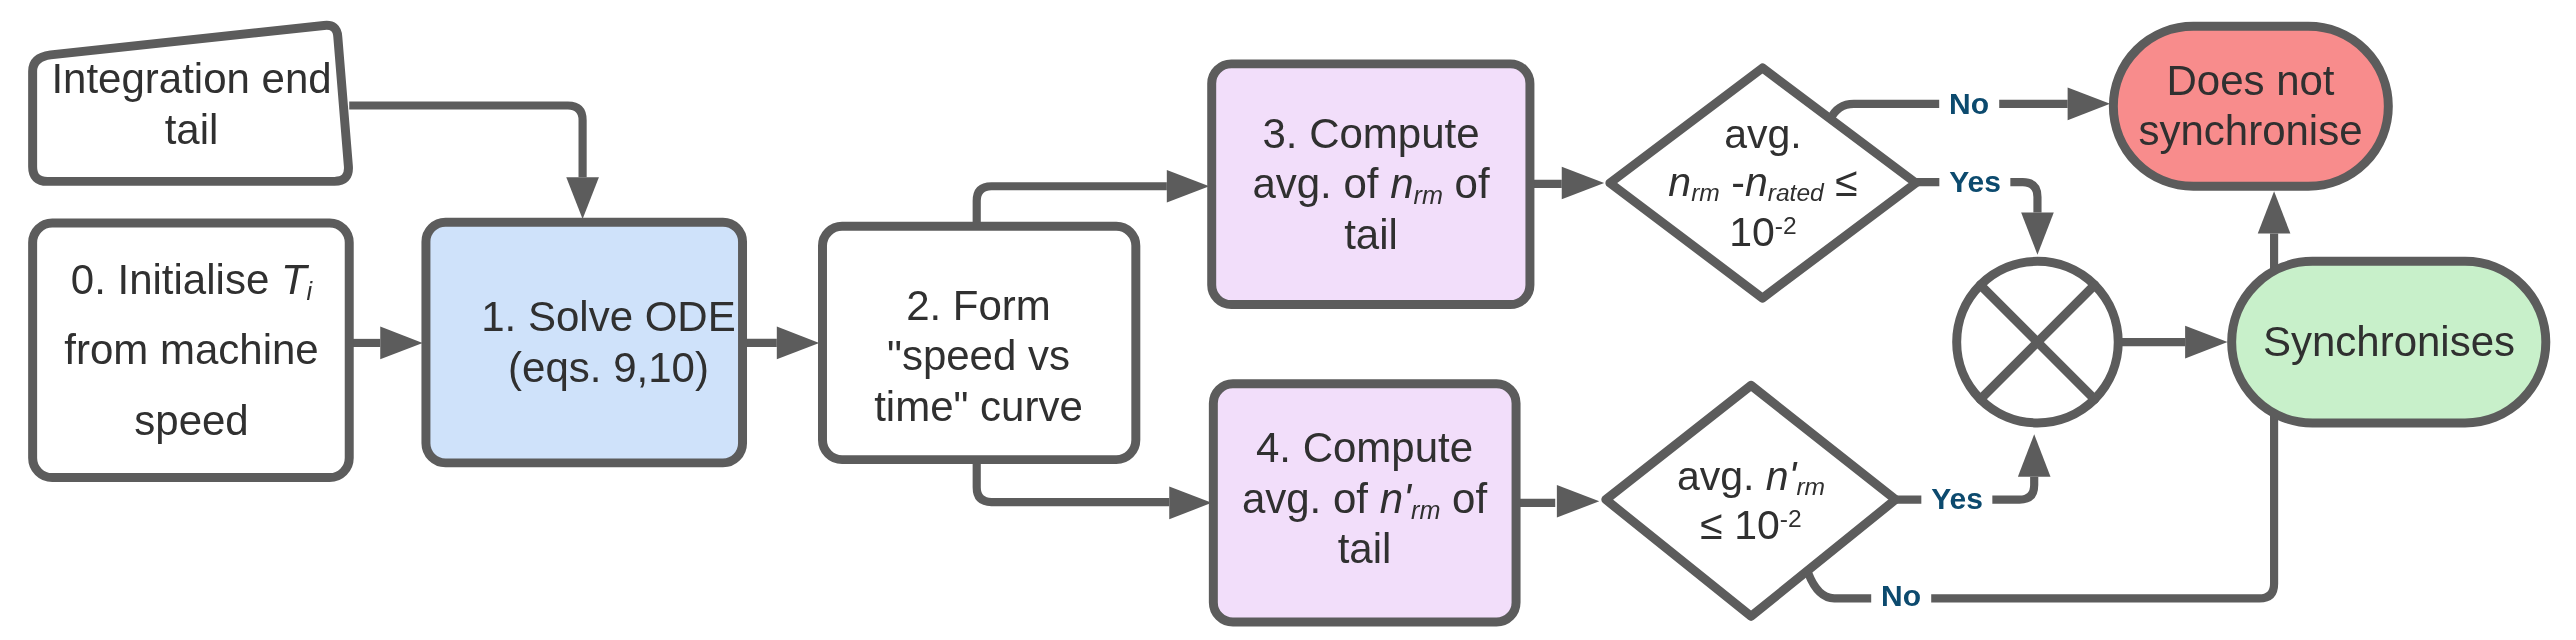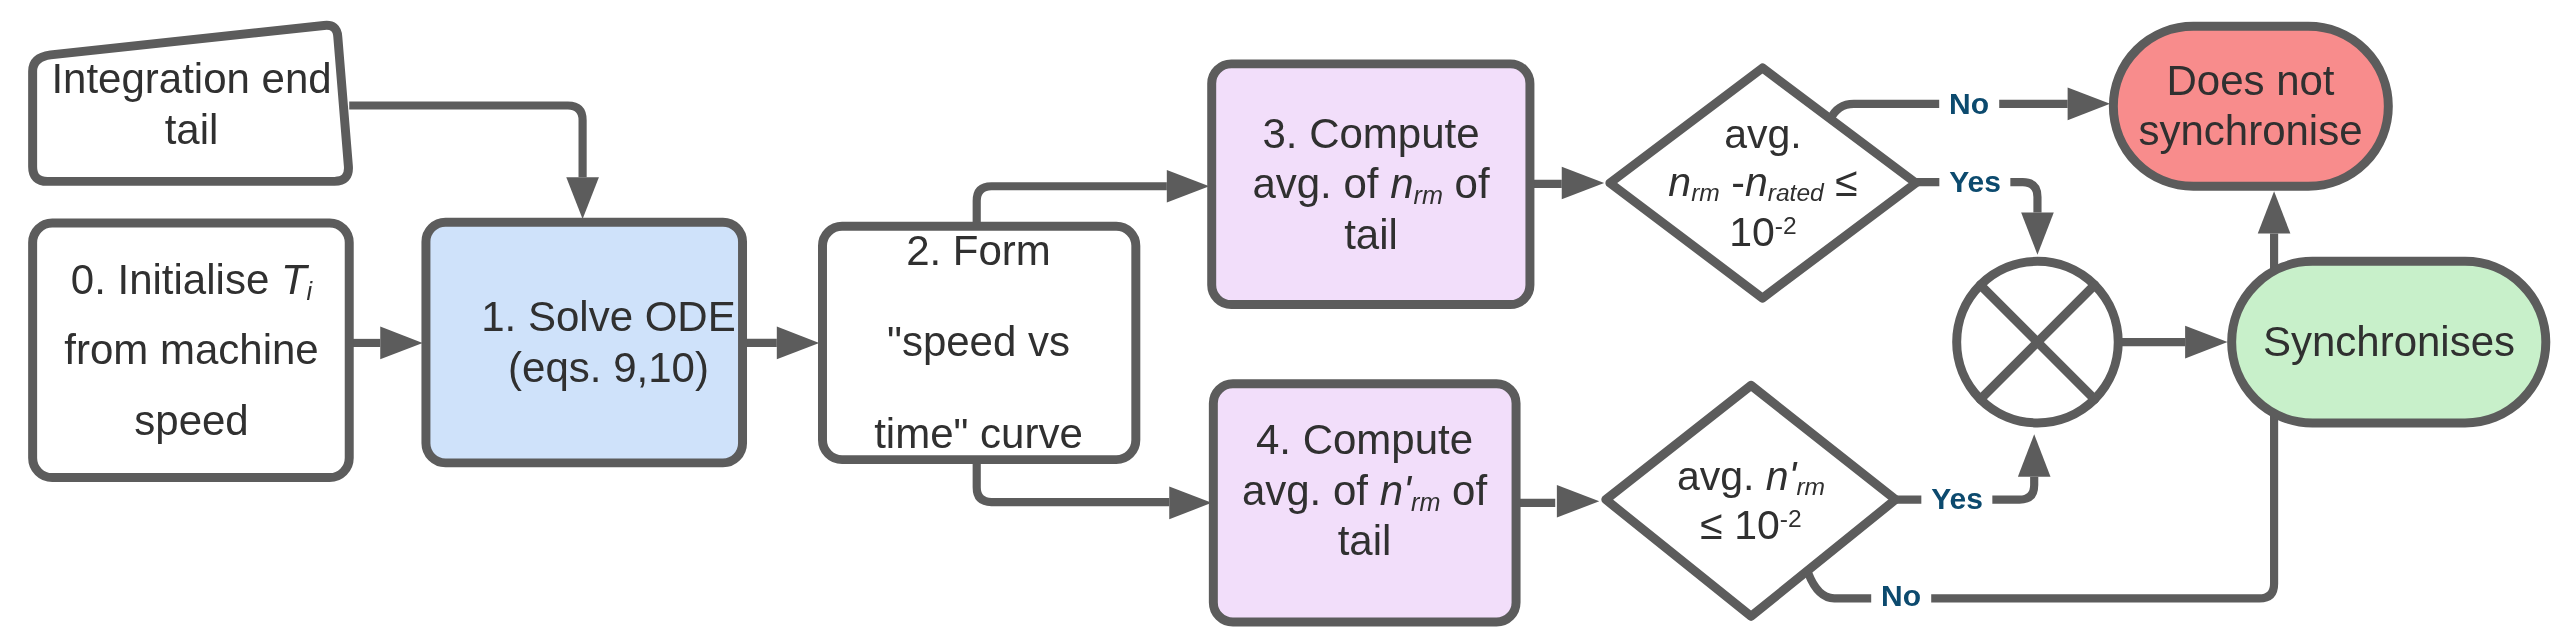--- a/index.html
+++ b/index.html
@@ -136,33 +136,33 @@
     <span class="line"><span>0. Initialise </span><span class="v">T</span><span class="sb">i</span></span>
     <span class="line">from machine</span>
     <span class="line">speed</span>
   </div>
 
   <div class="node-text" style="left:450px; top:222px; width:317px; height:241px;">
     <span class="line">1. Solve ODE</span>
     <span class="line">(eqs. 9,10)</span>
   </div>
 
-  <div class="node-text" style="left:822px; top:226px; width:313px; height:233px;justify-content:space-between;">
+  <div class="node-text" style="left:822px; top:240px; width:313px; height:233px;">
     <span class="line">2. Form</span>
     <span class="line">"speed vs</span>
     <span class="line">time" curve</span>
   </div>
 
   <div class="node-text" style="left:1212px; top:64px; width:318px; height:241px;">
     <span class="line">3. Compute</span>
     <span class="line"><span>avg. of </span><span class="v">n</span><span class="sb">rm</span><span> of</span></span>
     <span class="line">tail</span>
   </div>
 
-  <div class="node-text" style="left:1213px; top:372px; width:303px; height:238px;">
+  <div class="node-text" style="left:1213px; top:380px; width:303px; height:238px;">
     <span class="line">4. Compute</span>
     <span class="line"><span>avg. of </span><span class="v">n'</span><span class="sb">rm</span><span> of</span></span>
     <span class="line">tail</span>
   </div>
 
   <div class="node-text small" style="left:1610px; top:68px; width:306px; height:230px;">
     <span class="line">avg.</span>
     <span class="line"><span class="v">n</span><span class="sb">rm</span><span> -</span><span class="v">n</span><span class="sb">rated</span><span> ≤</span></span>
     <span class="line"><span>10</span><span class="sp">-2</span></span>
   </div>

